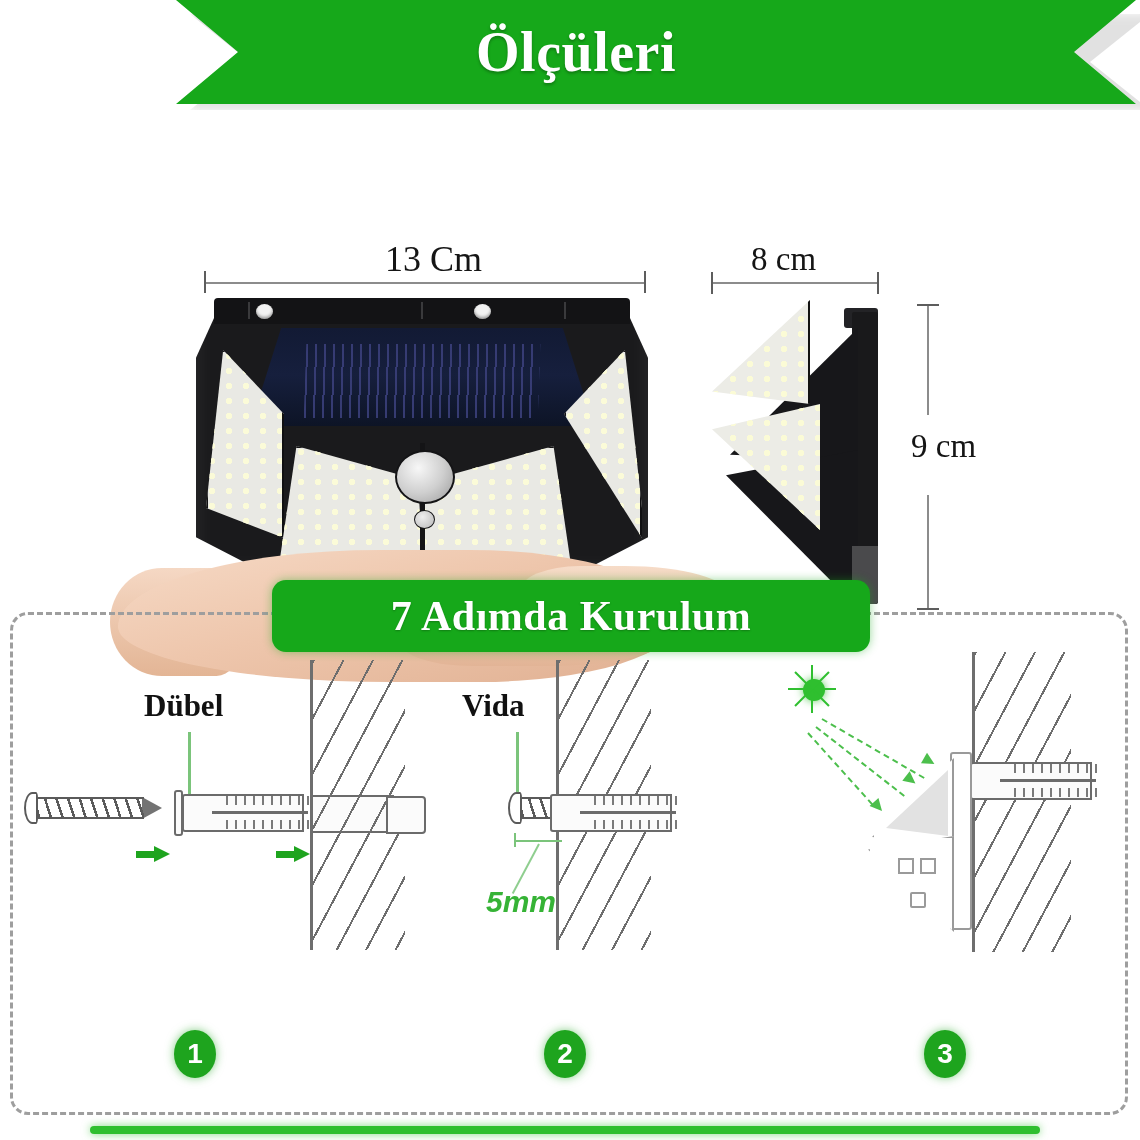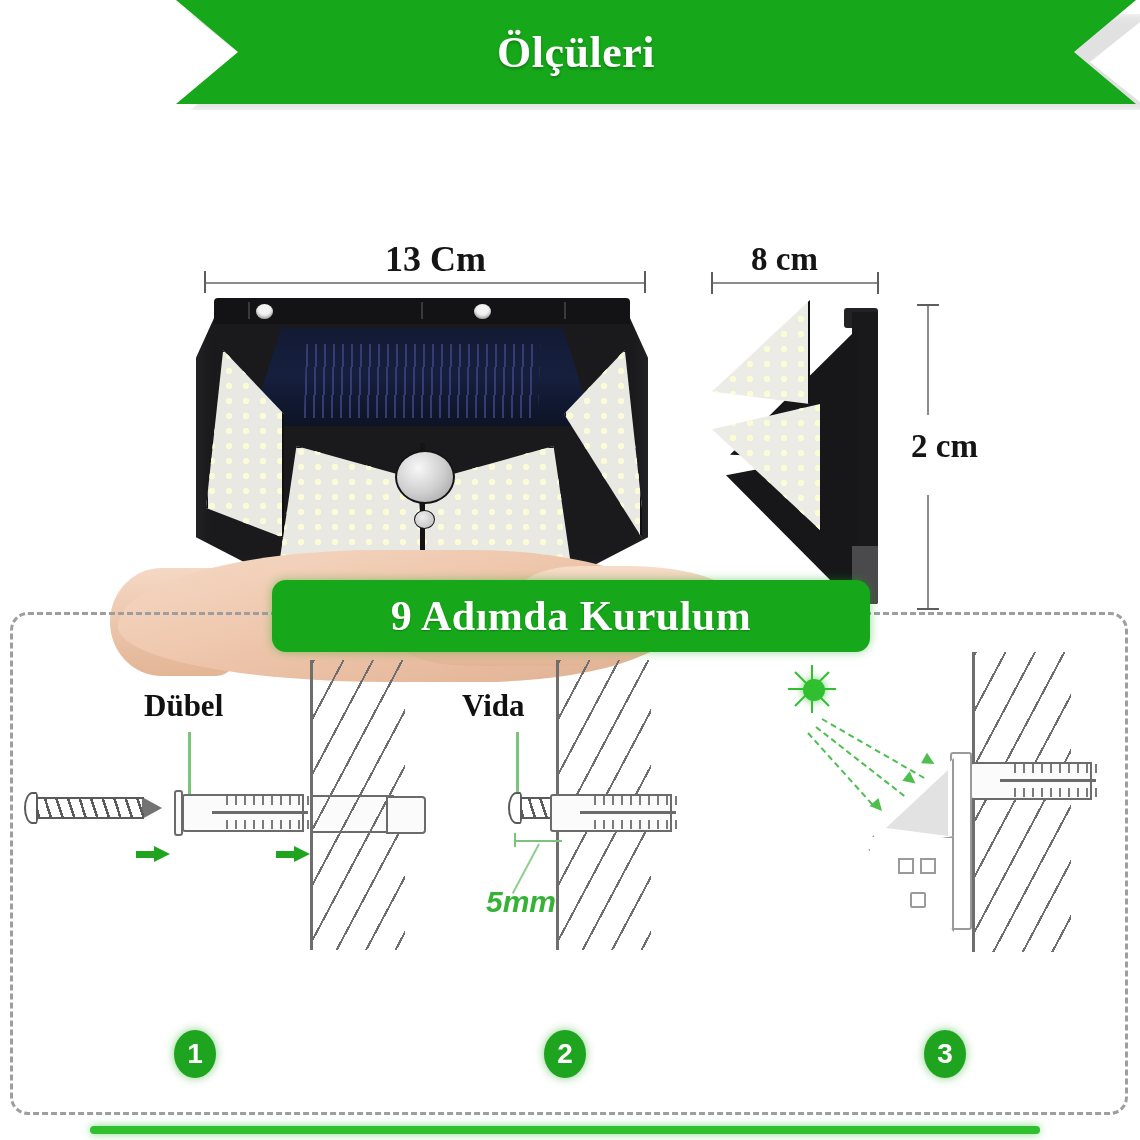--- a/index.html
+++ b/index.html
@@ -13,33 +13,33 @@
     background:#c9c9c9;opacity:.55;filter:blur(5px);
     clip-path:polygon(0 0, 60px 50%, 0 100%, 960px 100%, 900px 50%, 960px 0);
   }
   #banner{
     position:absolute;left:176px;top:0px;width:960px;height:104px;
     background:var(--green,#16a81a);
     clip-path:polygon(0 0, 62px 50%, 0 100%, 960px 100%, 898px 50%, 960px 0);
     display:flex;align-items:center;justify-content:center;
   }
   #banner-title{
-    color:#ffffff;font-size:44px;font-weight:bold;letter-spacing:.5px;
+    color:#ffffff;font-size:56px;font-weight:bold;letter-spacing:.5px;
     font-family:"Liberation Serif", serif;
     text-shadow:0 2px 3px rgba(0,0,0,.28);
     transform:translateX(-80px);
     text-align:right;
   }
 
   
   #dims{position:absolute;left:0;top:110px;width:1140px;height:480px;}
 
   .dim-label{
     position:absolute;font-family:"Liberation Serif", serif;
-    font-weight:bold;color:#151515;white-space:nowrap;
+    font-weight:normal;color:#151515;white-space:nowrap;
   }
   .dim-line-h{position:absolute;height:2px;background:#8c8c8c;}
   .dim-line-v{position:absolute;width:2px;background:#8c8c8c;}
   .dim-cap-v{position:absolute;width:2px;height:22px;background:#5d5d5d;}
   .dim-cap-h{position:absolute;height:2px;width:22px;background:#5d5d5d;}
 
   
   #label-13cm{left:385px;top:128px;font-size:36px;}
   #line-13cm{left:205px;top:172px;width:440px;}
   #cap-13-l{left:204px;top:161px;}
@@ -306,21 +306,21 @@
   <div class="dim-label" id="label-13cm">13 Cm</div>
   <div class="dim-line-h" id="line-13cm"></div>
   <div class="dim-cap-v" id="cap-13-l"></div>
   <div class="dim-cap-v" id="cap-13-r"></div>
 
   <div class="dim-label" id="label-5cm">8 cm</div>
   <div class="dim-line-h" id="line-5cm"></div>
   <div class="dim-cap-v" id="cap-5-l"></div>
   <div class="dim-cap-v" id="cap-5-r"></div>
 
-  <div class="dim-label" id="label-9cm">2 cm</div>
+  <div class="dim-label" id="label-9cm">9 cm</div>
   <div class="dim-line-v" id="line-9cm-top"></div>
   <div class="dim-line-v" id="line-9cm-bot"></div>
   <div class="dim-cap-h" id="cap-9-t"></div>
   <div class="dim-cap-h" id="cap-9-b"></div>
 
   <div id="lamp-front">
     <div class="lamp-body"></div>
     <div class="lamp-top-strip"></div>
     <div class="mount-hole" id="hole-l"></div>
     <div class="mount-hole" id="hole-r"></div>
@@ -352,21 +352,21 @@
   <div id="hand">
     <div class="wrist"></div>
     <div class="palm"></div>
     <div class="fingers"></div>
     <div class="thumb"></div>
   </div>
 </div>
 
 <div id="install-box"></div>
 <div id="install-pill">
-  <div id="install-title">9 Adımda Kurulum</div>
+  <div id="install-title">7 Adımda Kurulum</div>
 </div>
 
 <div class="step" id="step1">
   <div class="step-label" style="left:130px;top:48px;">Dübel</div>
   <div class="leader" style="left:174px;top:92px;height:72px;"></div>
 
   <div class="screw-head" style="left:10px;top:152px;"></div>
   <div class="screw-shank" style="left:24px;top:157px;width:106px;"></div>
   <div class="screw-tip" style="left:128px;top:157px;"></div>
 

